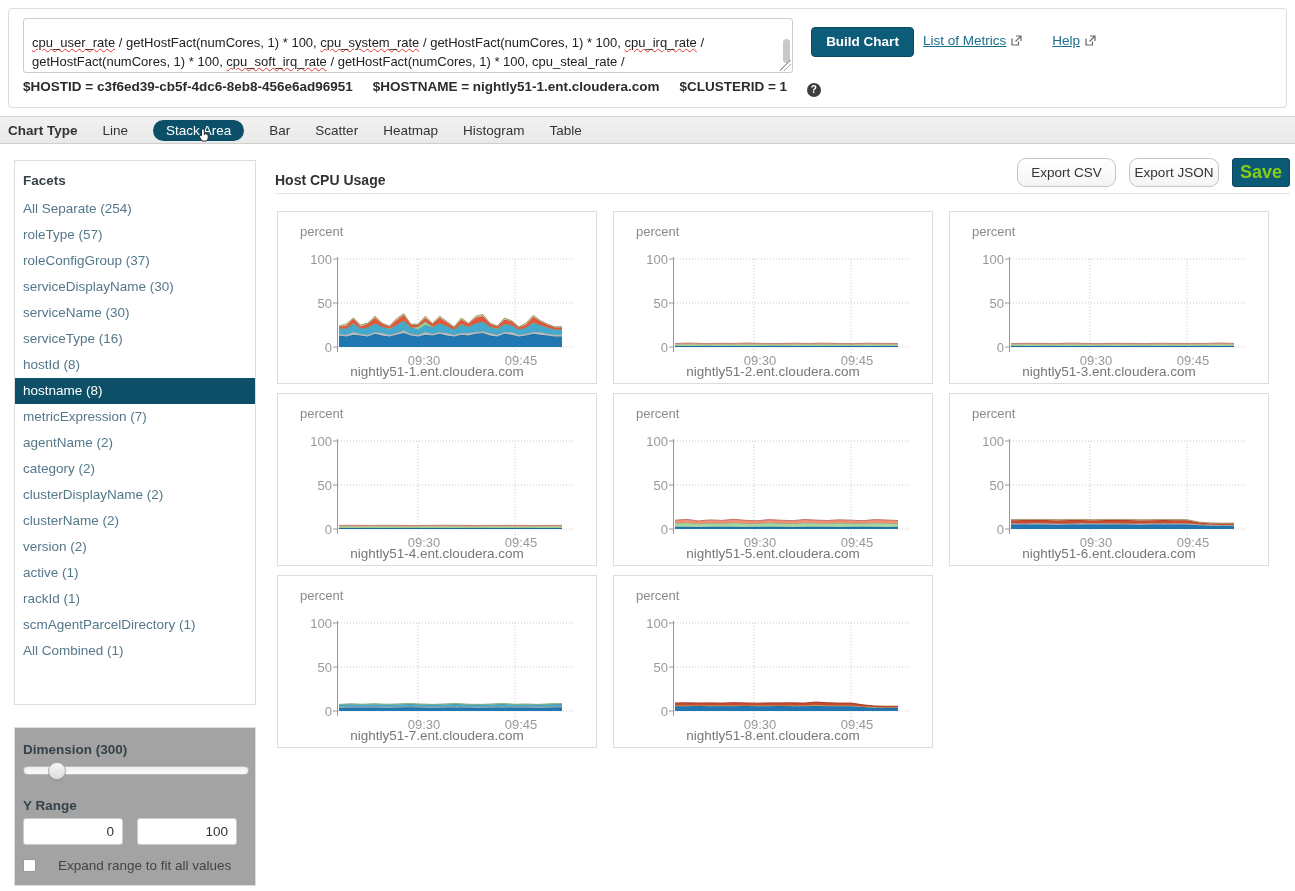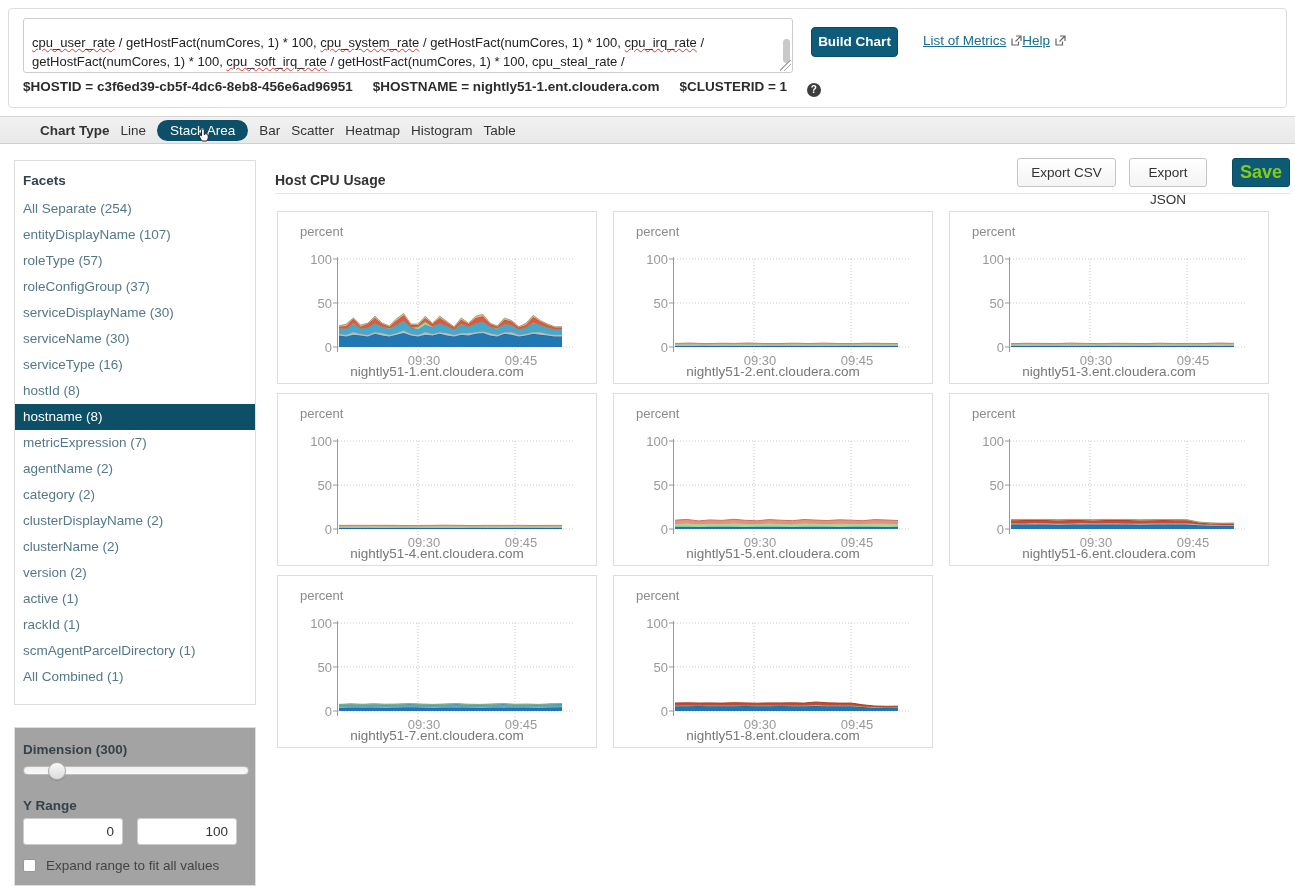--- a/index.html
+++ b/index.html
@@ -11,35 +11,35 @@
   .top-panel { position:absolute; left:8px; top:8px; width:1279px; height:100px;
                border:1px solid #ddd; border-radius:4px; background:#fff; }
   .query-box { position:absolute; left:14px; top:9px; width:770px; height:55px;
                border:1px solid #ccc; border-radius:3px; background:#fff; overflow:hidden; cursor:text; }
   .query-inner { position:absolute; left:8px; right:16px; top:-10px; font-size:13px; line-height:19px; color:#222;margin-top:24px; }
   .qline { white-space:nowrap; }
   .sq { text-decoration-line:underline; text-decoration-style:wavy; text-decoration-color:#e0392e; text-decoration-thickness:1px; }
   .q-scrollthumb { position:absolute; right:2px; top:20px; width:7px; height:24px; background:#c9c9c9; border-radius:4px; }
   .q-grip { position:absolute; right:1px; bottom:1px; width:11px; height:11px;
             background:linear-gradient(135deg, transparent 45%, #aaa 45%, #aaa 52%, transparent 52%, transparent 65%, #aaa 65%, #aaa 72%, transparent 72%); }
-  .build-btn { position:absolute; left:802px; top:18px; width:87px; height:30px;
+  .build-btn { position:absolute; left:802px; top:18px; width:103px; height:30px;
                background:#0d5c7a; border:1px solid #0a4a63; border-radius:4px;
                color:#fff; font-weight:700; font-size:13.5px; text-align:center; line-height:28px; cursor:pointer; }
-  .top-links { position:absolute; left:914px; top:24px; display:flex; align-items:center;justify-content:center; }
+  .top-links { position:absolute; left:914px; top:24px; display:flex; gap:30px; align-items:center;justify-content:center; }
   .tlink { color:#1b6d8c; font-size:13.5px; text-decoration:underline; cursor:pointer; display:inline-flex; align-items:center; gap:5px; }
   .extlink svg { display:block; }
   .vars-line { position:absolute; left:14px; top:70px; font-size:13.5px; font-weight:700; color:#2b2b2b; white-space:nowrap; }
   .var-group { margin-right:16px; }
   .help-badge { display:inline-block; width:14px; height:14px; border-radius:50%; background:#3d3d3d;
                 color:#fff; font-size:10px; font-weight:700; text-align:center; line-height:14px; vertical-align:-2px; cursor:pointer; }
 
   
   .type-bar { position:absolute; left:0; top:116px; width:1295px; height:28px;
               background:linear-gradient(#f1f1f1,#e9e9e9); border-top:1px solid #d5d5d5; border-bottom:1px solid #cfcfcf;
-              display:flex; align-items:center; gap:11px; padding-left:40px; }
+              display:flex; align-items:center; gap:25px; padding-left:8px; }
   .ct-label { font-weight:700; font-size:13.5px; color:#333; }
   .ct-item { font-size:13.5px; color:#333; cursor:pointer; }
   .ct-item.pill { background:#0c4f68; color:#fff; border-radius:12px; padding:3px 13px; }
   .cursor-glyph { position:absolute; left:196px; top:127px; z-index:20; pointer-events:none; }
 
   
   .facets-panel { position:absolute; left:14px; top:160px; width:242px; height:545px;
                   border:1px solid #ddd; background:#fff; }
   .facets-title { font-weight:700; font-size:13.5px; color:#36424a; padding:12px 8px 8px 8px; }
   .facet-item { height:26px; line-height:26px; padding-left:8px; font-size:13.5px; color:#54788a; cursor:pointer; white-space:nowrap; }
@@ -49,30 +49,30 @@
   .ctl-label { font-weight:700; font-size:13.5px; color:#36424a; }
   .dim-label { position:absolute; left:8px; top:14px; }
   .slider-track { position:absolute; left:8px; top:38px; width:226px; height:9px; border:1px solid #bbb; border-radius:5px;
                   background:linear-gradient(#f0f0f0,#fafafa); cursor:pointer; }
   .slider-handle { position:absolute; left:24px; top:-5px; width:18px; height:18px; border-radius:50%;
                    background:linear-gradient(#f8f8f8,#dcdcdc); border:1px solid #aaa; box-shadow:0 1px 1px rgba(0,0,0,.15); cursor:grab; }
   .yrange-label { position:absolute; left:8px; top:70px; }
   .yr-input { position:absolute; top:90px; width:100px; height:27px; border:1px solid #ccc; border-radius:3px;
               font-size:13.5px; text-align:right; padding-right:8px; color:#333; font-family:inherit; background:#fff; }
   .yr-min { left:8px; } .yr-max { left:122px; }
-  .expand-row { position:absolute; left:8px; top:130px; display:flex; align-items:center; gap:10px; }
+  .expand-row { position:absolute; left:8px; top:130px; display:flex; align-items:center; gap:22px; }
   .checkbox { width:13px; height:13px; border:1px solid #999; border-radius:2px; background:#fff; cursor:pointer; }
   .expand-label { font-size:13.5px; color:#444; }
 
   
   .main-title { position:absolute; left:275px; top:172px; font-weight:700; font-size:14px; color:#333; }
-  .hdr-btn { position:absolute; top:158px; height:29px; border:1px solid #c5c5c5; border-radius:3px;
+  .hdr-btn { position:absolute; top:158px; height:29px; border:1px solid #c5c5c5; border-radius:9px;
              background:linear-gradient(#ffffff,#f4f4f4); font-size:13.5px; color:#333; text-align:center; line-height:27px; cursor:pointer; }
   .btn-csv { left:1017px; width:99px; }
-  .btn-json { left:1129px; width:78px; }
+  .btn-json { left:1129px; width:90px; }
   .btn-save { position:absolute; left:1232px; top:158px; width:58px; height:29px; background:#0d5a76; border:1px solid #0a4a63;
               border-radius:3px; color:#84cc16; font-weight:700; font-size:18px; text-align:center; line-height:27px; cursor:pointer; }
   .main-divider { position:absolute; left:275px; top:193px; width:1015px; height:1px; background:#e5e5e5; }
 
   
   .charts-grid { position:absolute; left:277px; top:211px; width:993px;
                  display:flex; flex-wrap:wrap; column-gap:16px; row-gap:9px; }
   .chart-card { position:relative; width:320px; height:173px; border:1px solid #ddd; background:#fff; }
   .unit { position:absolute; left:22px; top:12px; font-size:13px; color:#8a8a8a; }
   .ytick { position:absolute; left:14px; width:40px; text-align:right; font-size:13px; color:#999; }
@@ -139,21 +139,20 @@
   <span class="cursor-glyph">
     <svg width="17" height="19" viewBox="0 0 24 26">
       <path d="M10.2 2.3c.9 0 1.5.7 1.5 1.6v6.4l.8.1.2-.9c.2-.8.9-1.3 1.7-1.1.7.2 1.1.8 1 1.6v.5l.9.2c.7.2 1.1.8 1.1 1.5 0 2.9-.7 4.8-1.9 6.4-.4.5-1 .8-1.6.8h-4c-.7 0-1.3-.3-1.7-.8-1.8-2.2-3.2-4.6-3.2-6 0-1 1-1.6 1.9-1.1l.9.5V3.9c0-.9.6-1.6 1.4-1.6z" fill="#fff" stroke="#222" stroke-width="1.4"></path>
     </svg>
   </span>
 
   <div class="facets-panel">
     <div class="facets-title">Facets</div>
     <div id="facet-list">
         <div class="facet-item">All Separate (254)</div>
-        <div class="facet-item">entityDisplayName (107)</div>
         <div class="facet-item">roleType (57)</div>
         <div class="facet-item">roleConfigGroup (37)</div>
         <div class="facet-item">serviceDisplayName (30)</div>
         <div class="facet-item">serviceName (30)</div>
         <div class="facet-item">serviceType (16)</div>
         <div class="facet-item">hostId (8)</div>
         <div class="facet-item sel">hostname (8)</div>
         <div class="facet-item">metricExpression (7)</div>
         <div class="facet-item">agentName (2)</div>
         <div class="facet-item">category (2)</div>

